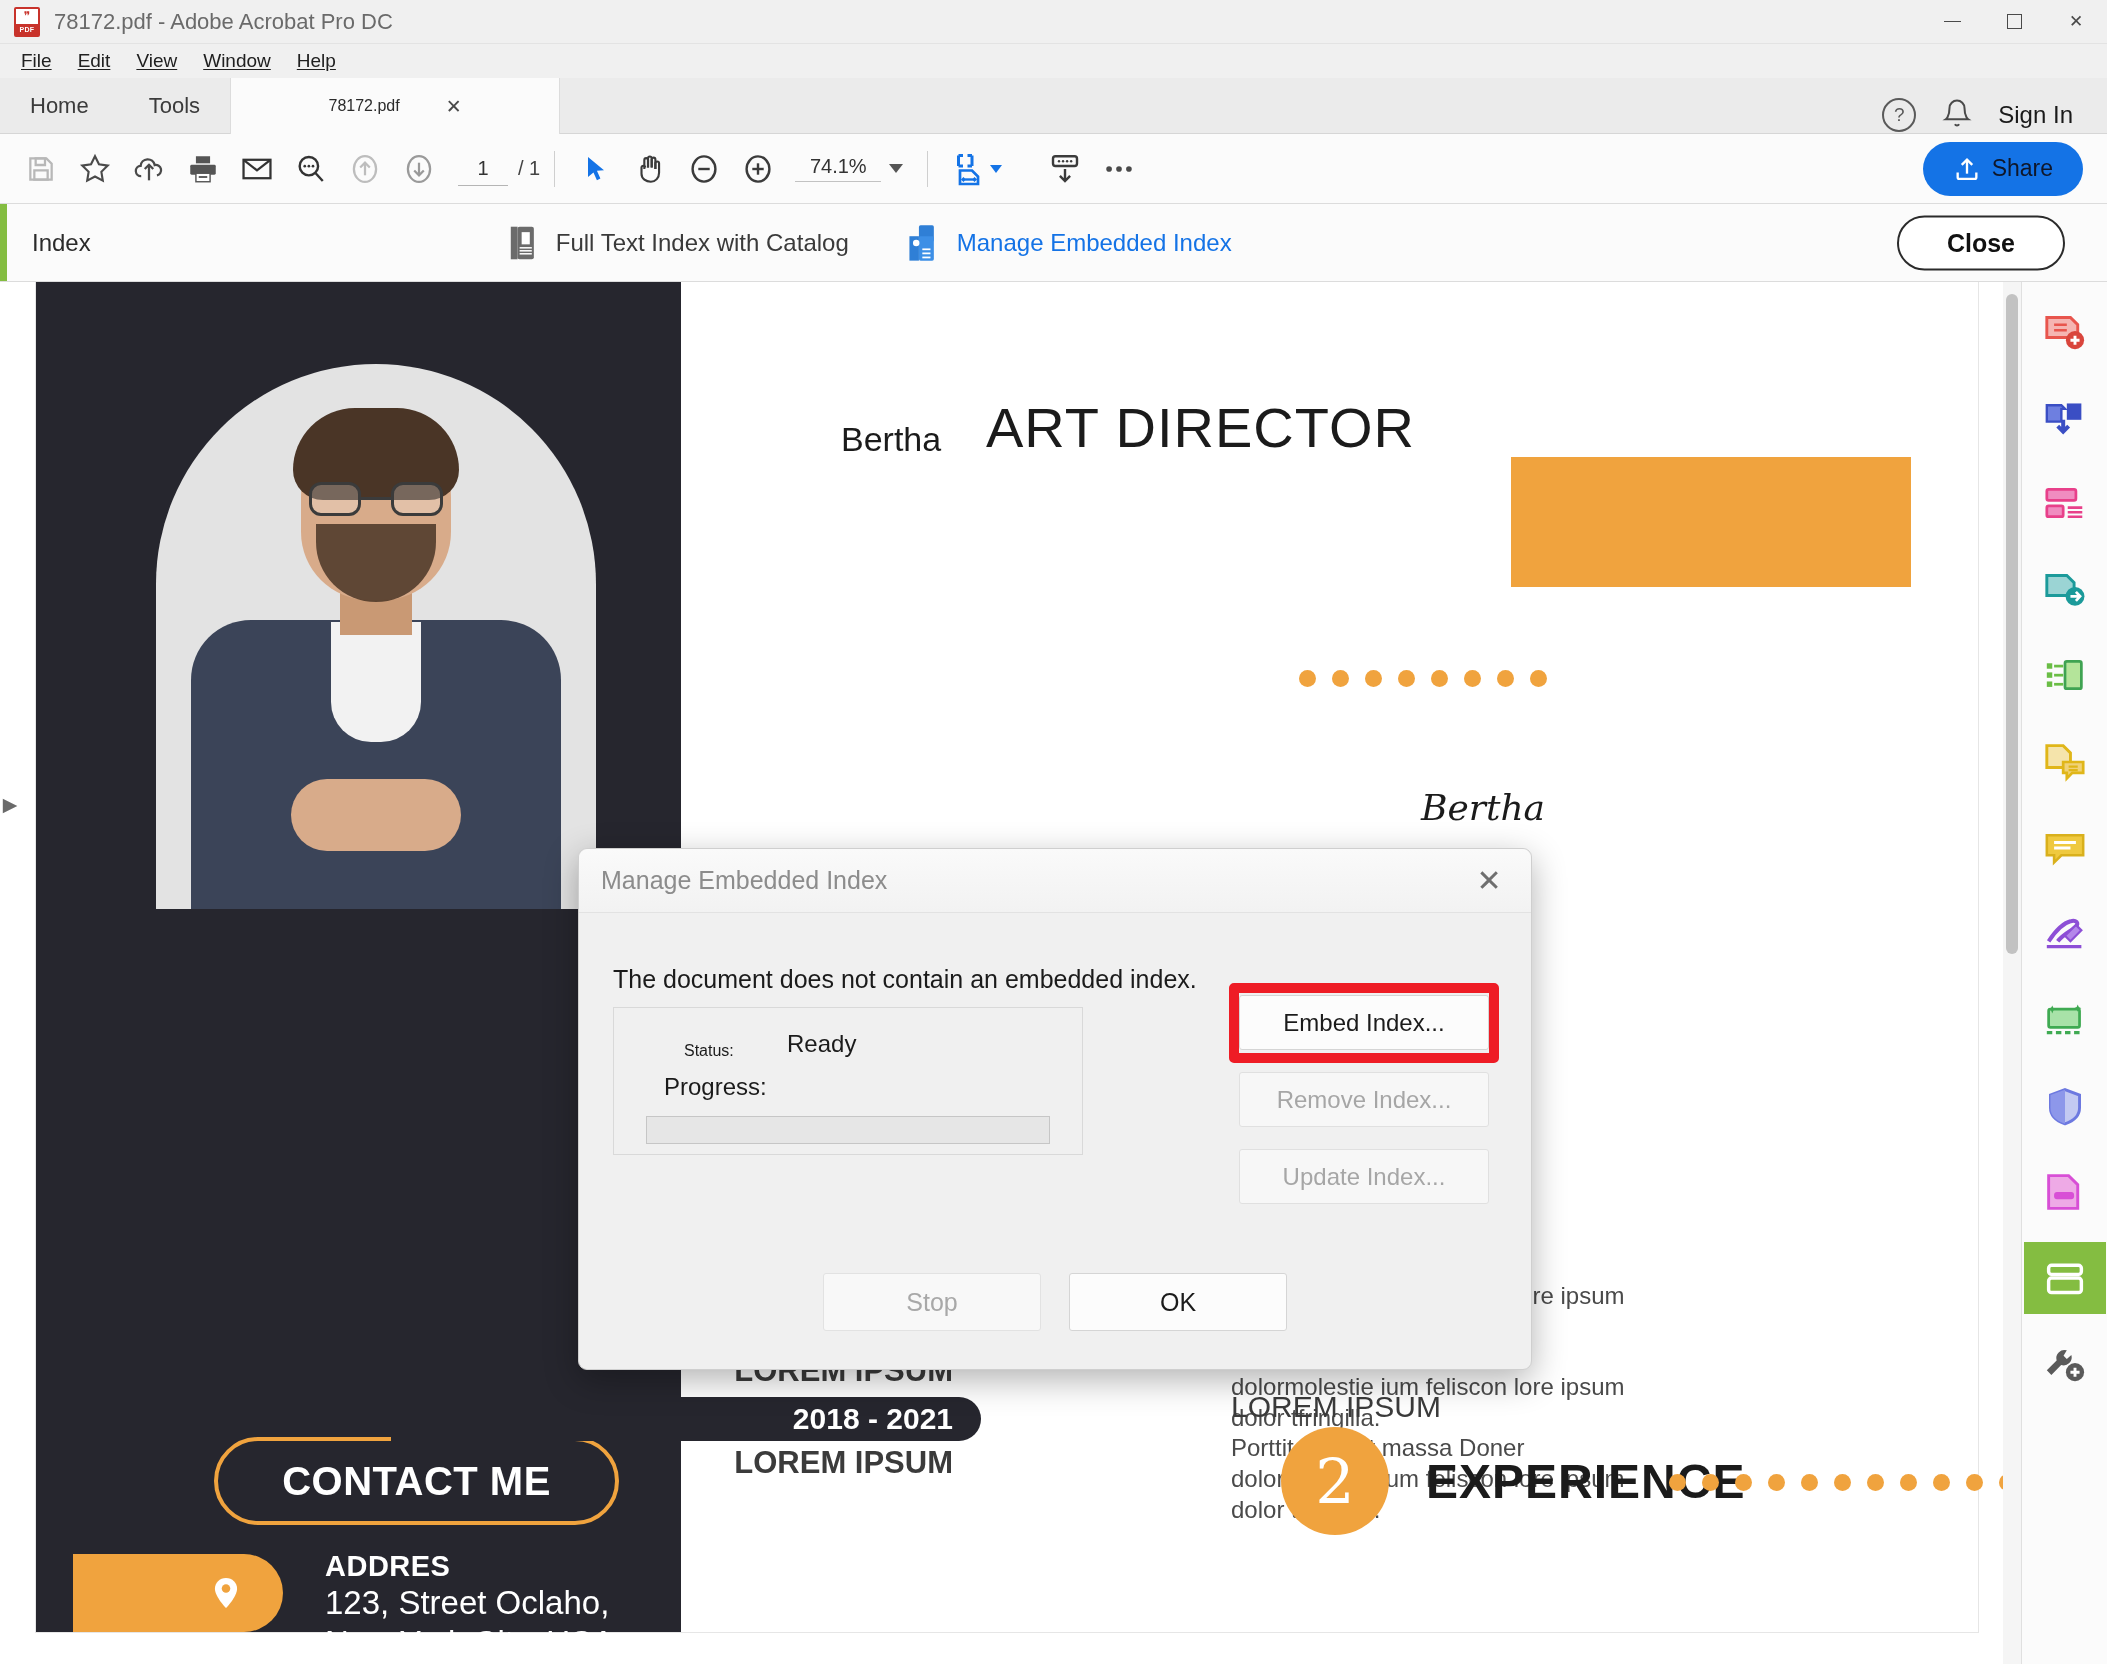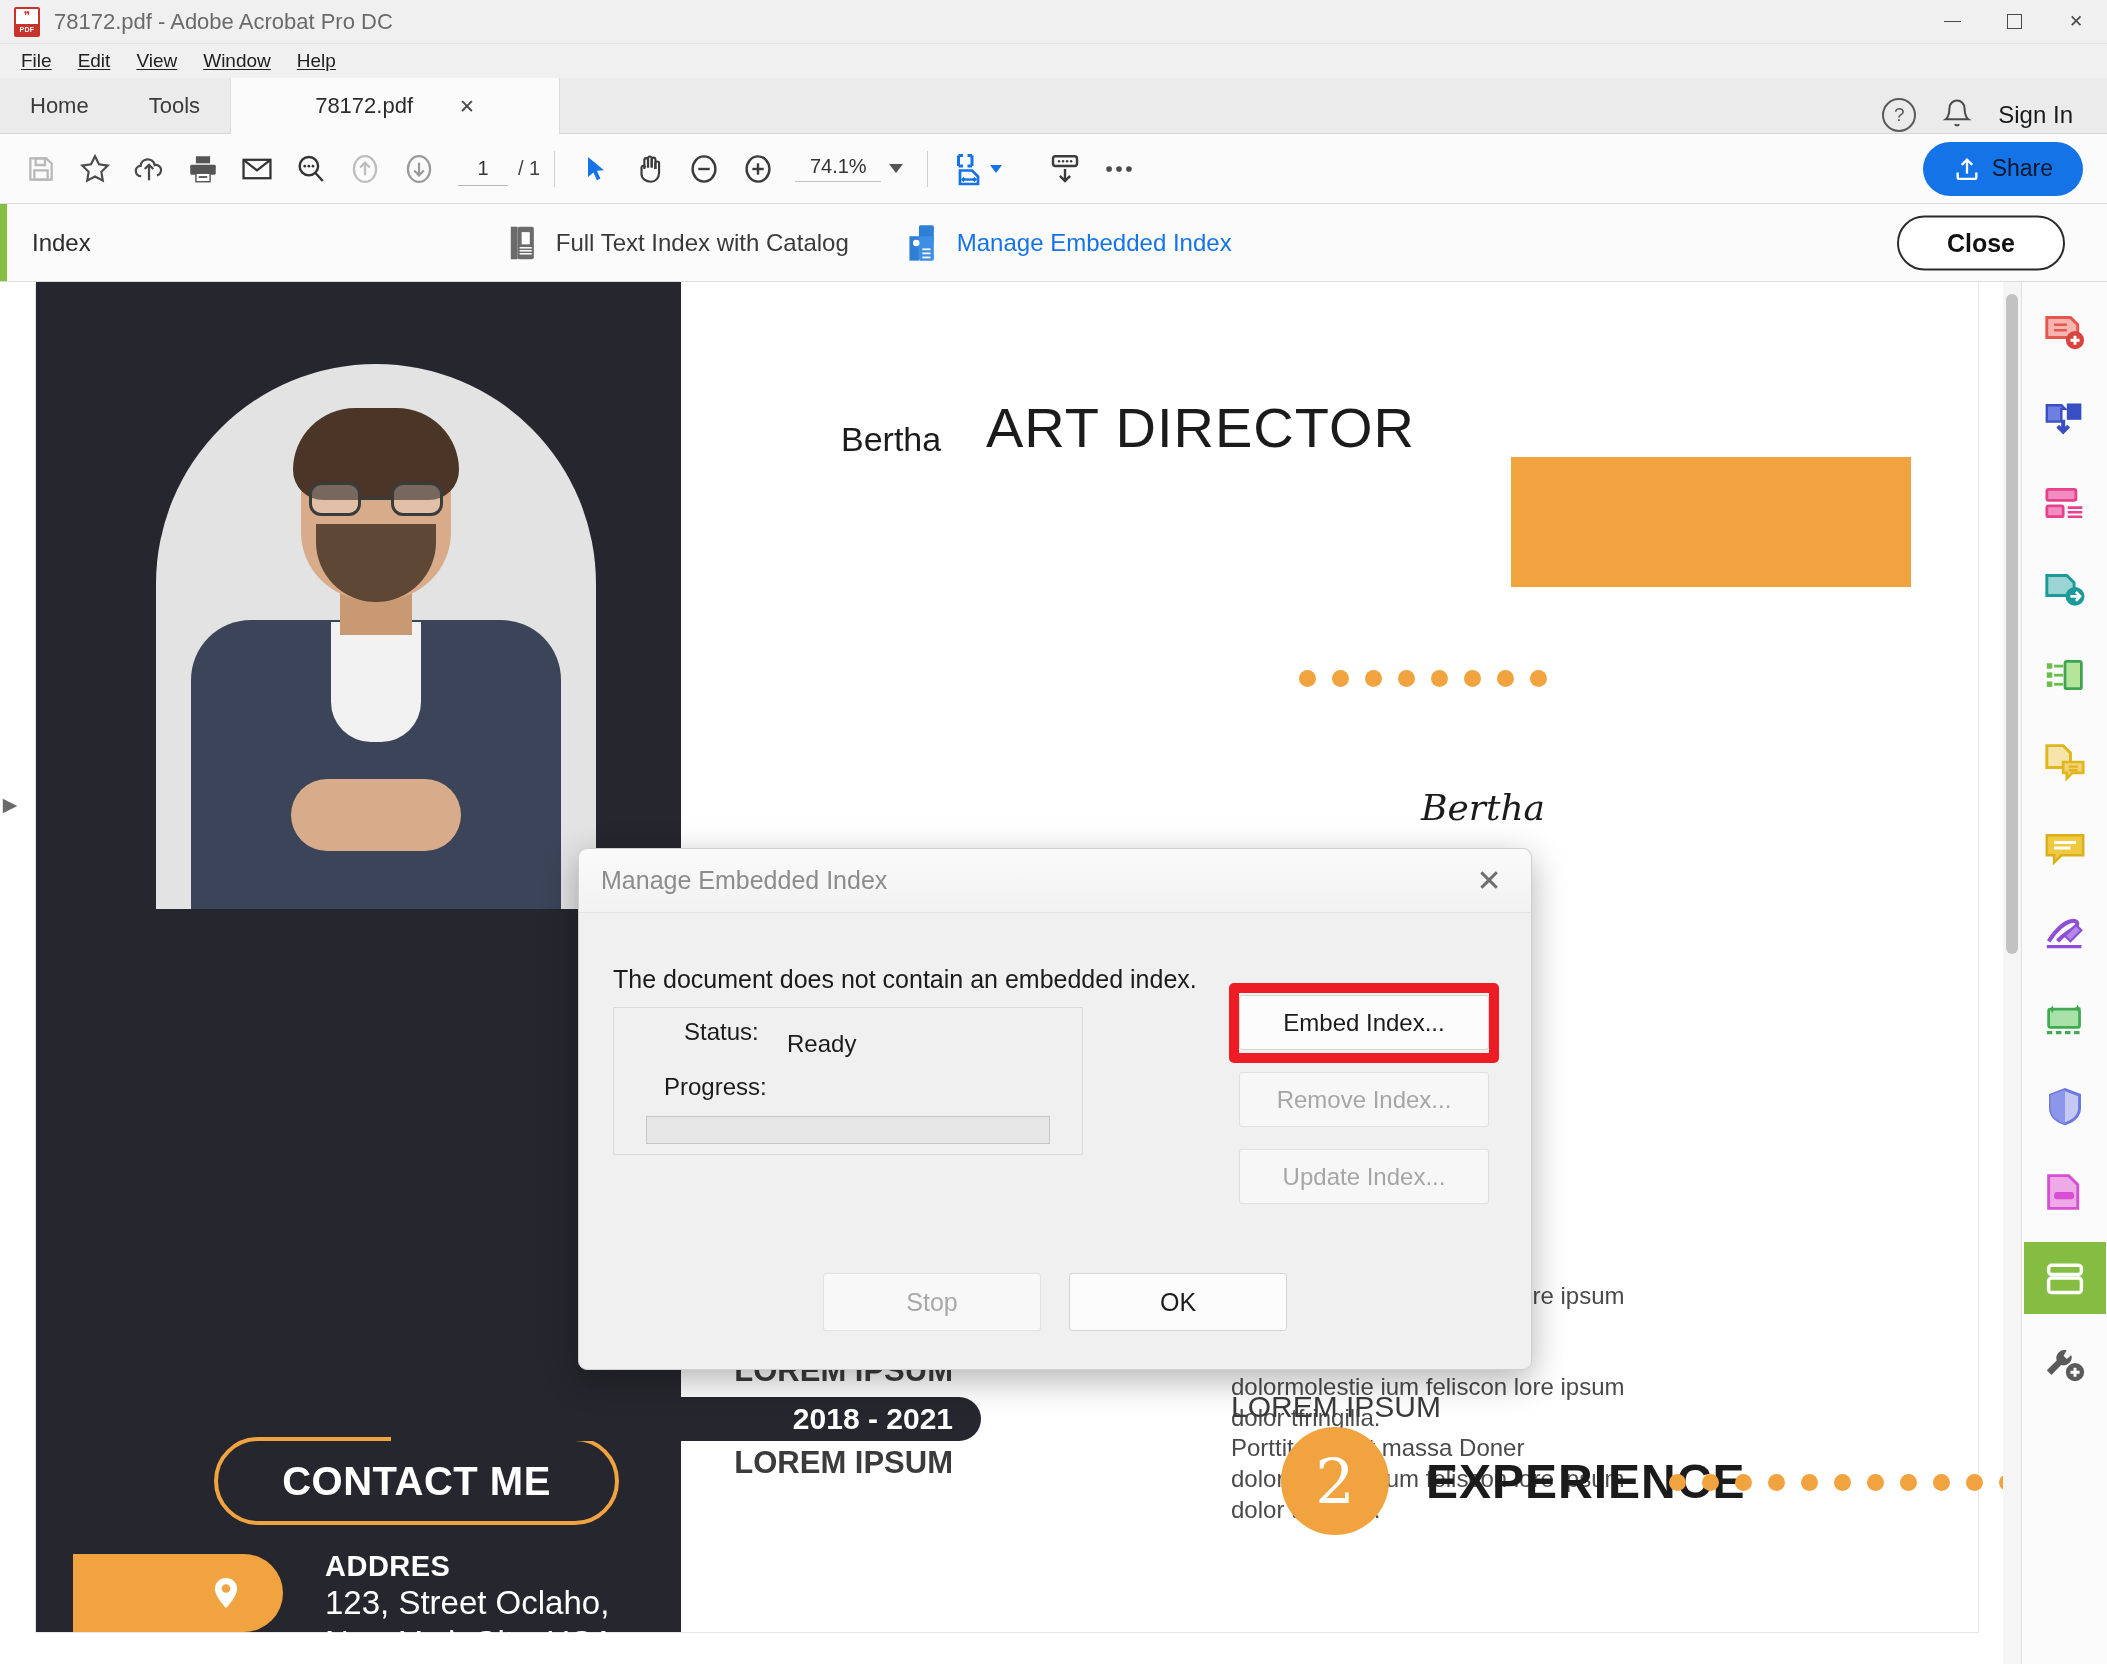--- a/index.html
+++ b/index.html
@@ -57,21 +57,21 @@
   }
   .nav-tab {
     height: 56px; display: flex; align-items: center; justify-content: center;
     padding: 0 30px; font-size: 22px; color: #3b3b3b;
   }
   .doc-tab {
     height: 56px; min-width: 330px; background: #fbfbfb; display: flex; align-items: center;
     justify-content: center; gap: 46px; padding: 0 26px; position: relative;
     border-left: 1px solid #dcdcdc; border-right: 1px solid #dcdcdc; z-index: 2;
   }
-  .doc-tab .label { font-size: 22px; color: #2b2b2b; }
+  .doc-tab .label { font-size: 16px; color: #2b2b2b; }
   .doc-tab .x { font-size: 19px; color: #4a4a4a; }
   .tab-right { flex: 1; display: flex; align-items: center; justify-content: flex-end; gap: 26px; padding-right: 26px; }
   .circle-q {
     width: 34px; height: 34px; border: 2px solid #5a5a5a; border-radius: 50%;
     display: flex; align-items: center; justify-content: center; font-size: 19px; color: #5a5a5a;
   }
   .signin { font-size: 24px; color: #1a1a1a; padding-right: 8px; }
 
   
   .toolbar {
@@ -248,21 +248,21 @@
   .dlg-title .t { margin-left: 22px; font-size: 25px; color: #8c8c8c; }
   .dlg-x {
     margin-left: auto; margin-right: 20px; width: 44px; height: 44px; display: flex;
     align-items: center; justify-content: center; font-size: 30px; color: #6f6f6f;
   }
   .dlg-msg { margin: 52px 0 0 34px; font-size: 25px; color: #1b1b1b; }
   .dlg-group {
     position: absolute; left: 34px; top: 158px; width: 470px; height: 148px;
     border: 1px solid #d9d9d9; background: transparent;
   }
-  .dlg-status { position: absolute; left: 70px; top: 10px; font-size: 24px; color: #1b1b1b; }
+  .dlg-status { position: absolute; left: 70px; top: 34px; font-size: 16px; color: #1b1b1b; }
   .dlg-statusv { position: absolute; left: 173px; top: 22px; font-size: 24px; color: #1b1b1b; }
   .dlg-prog { position: absolute; left: 50px; top: 65px; font-size: 24px; color: #1b1b1b; }
   .progbar {
     position: absolute; left: 32px; top: 108px; width: 404px; height: 28px;
     background: #e6e6e6; border: 1px solid #c6c6c6;
   }
   .dlg-sidebtns { position: absolute; right: 42px; top: 146px; width: 250px; display: flex; flex-direction: column; gap: 22px; }
   .dbtn {
     height: 55px; background: #fcfcfc; border: 1px solid #d5d5d5; border-radius: 3px;
     display: flex; align-items: center; justify-content: center; font-size: 24px; color: #1b1b1b;

